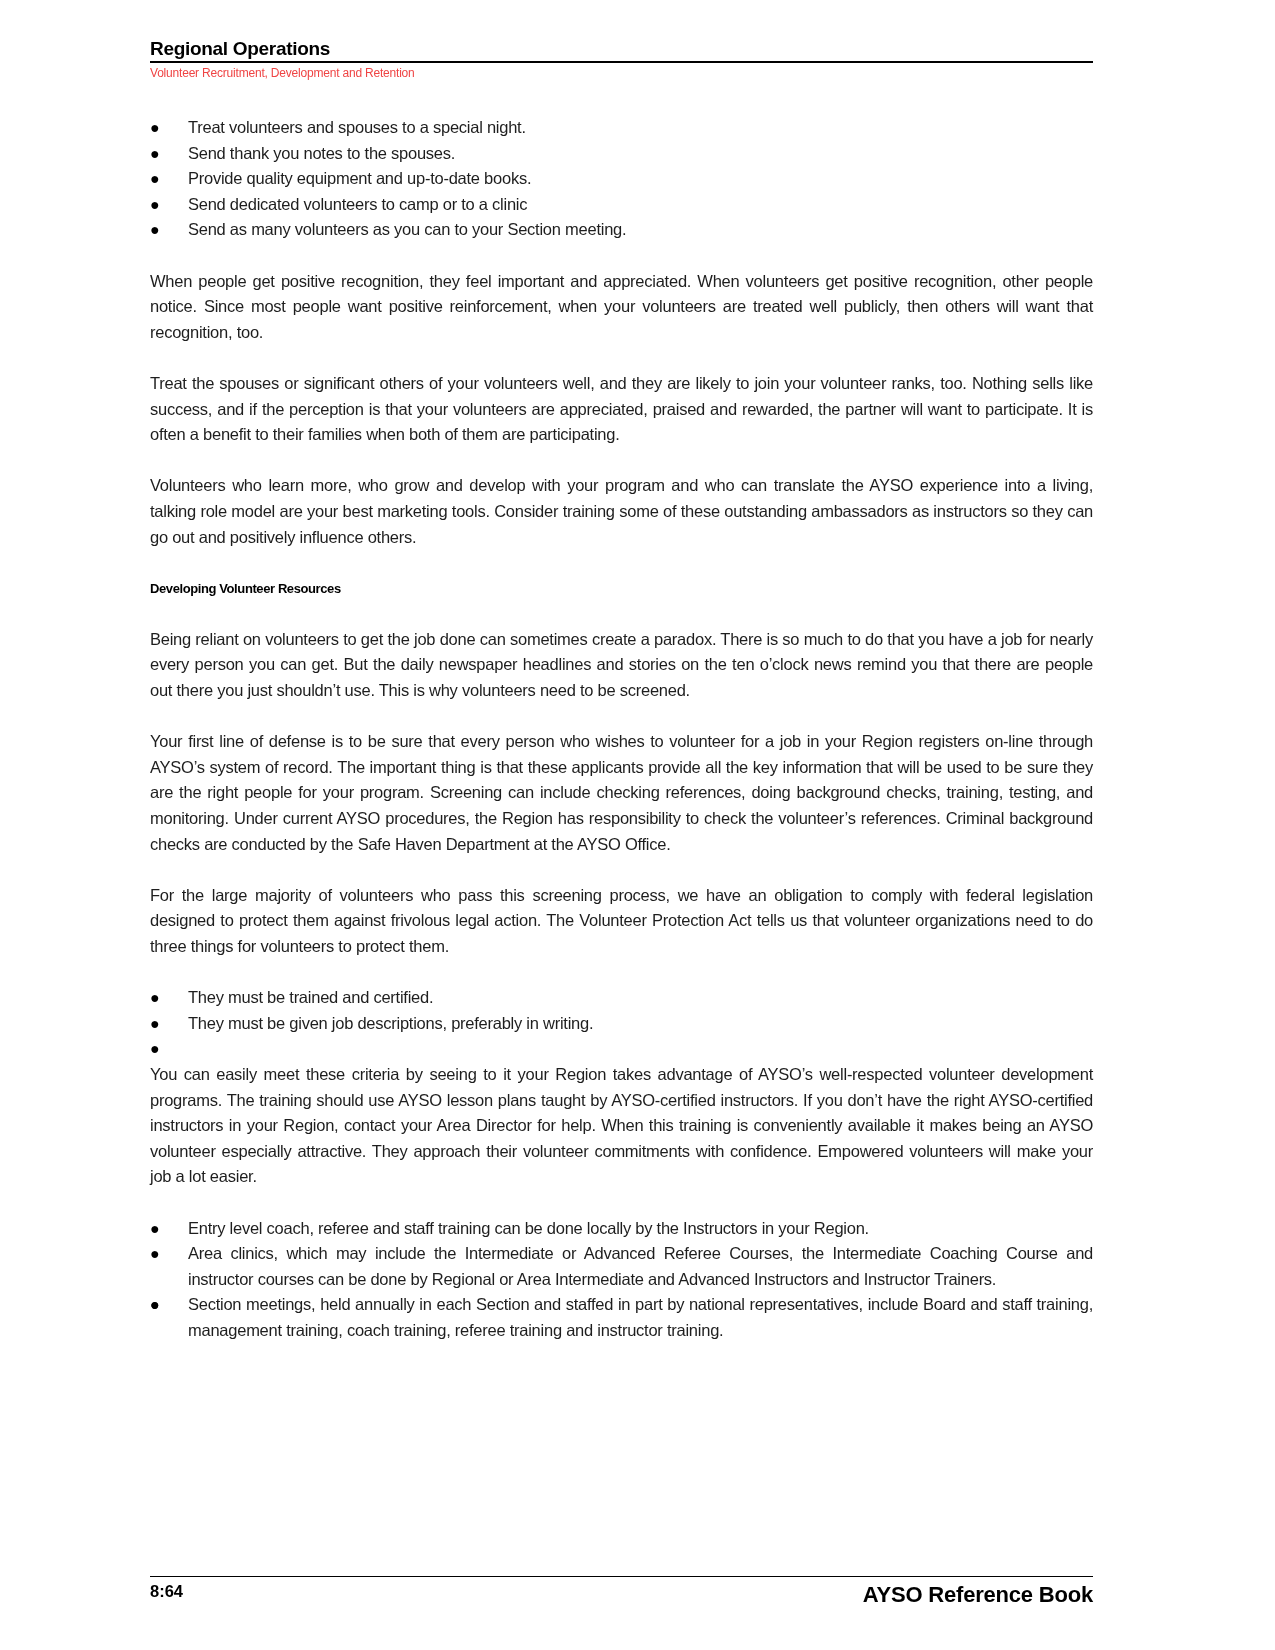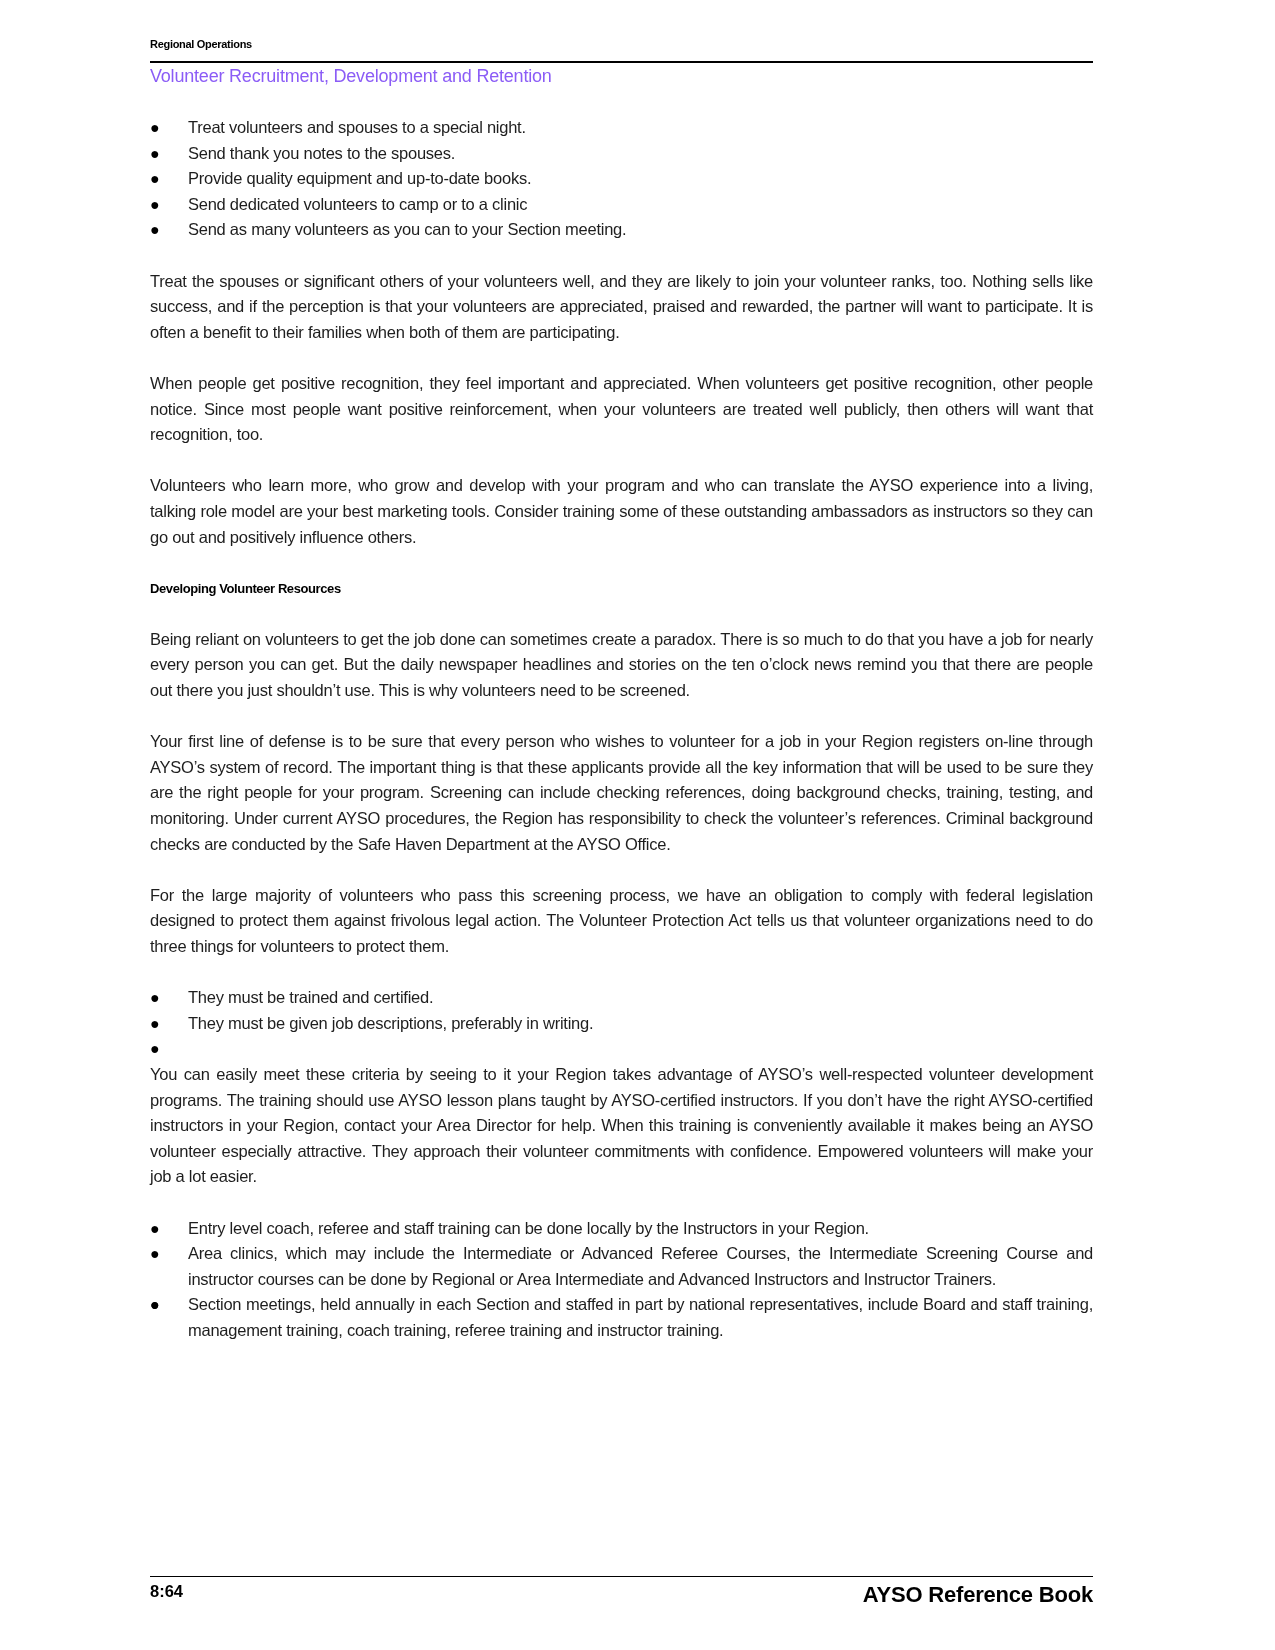--- a/index.html
+++ b/index.html
@@ -1,22 +1,22 @@
 <!DOCTYPE html>
 <html><head>
 <meta charset="utf-8">
 <style>
   html, body { margin: 0; padding: 0; background: #ffffff; }
   body { width: 1275px; height: 1650px; position: relative; overflow: hidden;
          font-family: "Liberation Sans", sans-serif; color: #1a1a1a; }
   .page { position: absolute; left: 150px; top: 0; width: 943px; }
-  .hdr-title { position: absolute; top: 38px; left: 0; font-size: 11px; font-weight: bold;
+  .hdr-title { position: absolute; top: 38px; left: 0; font-size: 19px; font-weight: bold;
                letter-spacing: -0.3px; color: #000; }
   .hdr-rule { position: absolute; top: 61px; left: 0; width: 943px; border-top: 2px solid #000; }
-  .hdr-sub { position: absolute; top: 66px; left: 0; font-size: 18px; letter-spacing: -0.2px; color: #8b5cf6; }
+  .hdr-sub { position: absolute; top: 66px; left: 0; font-size: 12px; letter-spacing: -0.2px; color: #ef4444; }
   .body { position: absolute; top: 115px; left: 0; width: 943px; font-size: 16.5px;
           line-height: 25.6px; letter-spacing: -0.25px; color: #1e1e1e; }
   .body p { margin: 0 0 25.6px 0; text-align: justify; }
   .body ul { margin: 0 0 25.6px 0; padding: 0; list-style: none; }
   .body li { position: relative; padding-left: 38px; text-align: justify; }
   .body li .bullet { position: absolute; left: 0; top: 0; width: 8px; font-size: 16px; color: #000; }
   .body h3 { margin: 0 0 25.6px 0; font-size: 13px; font-weight: bold; letter-spacing: -0.4px; color: #000; }
   .ftr-rule { position: absolute; top: 1576px; left: 0; width: 943px; border-top: 1.5px solid #000; }
   .ftr-left { position: absolute; top: 1582px; left: 0; font-size: 16.5px; font-weight: bold; color: #000; }
   .ftr-right { position: absolute; top: 1582px; right: 0; font-size: 22px; font-weight: bold; color: #000; letter-spacing: -0.2px; }
@@ -31,41 +31,41 @@
 
   <div class="body">
     <ul>
       <li><span class="bullet">●</span><span>Treat volunteers and spouses to a special night.</span></li>
       <li><span class="bullet">●</span><span>Send thank you notes to the spouses.</span></li>
       <li><span class="bullet">●</span><span>Provide quality equipment and up-to-date books.</span></li>
       <li><span class="bullet">●</span><span>Send dedicated volunteers to camp or to a clinic</span></li>
       <li><span class="bullet">●</span><span>Send as many volunteers as you can to your Section meeting.</span></li>
     </ul>
 
+    <p>When people get positive recognition, they feel important and appreciated. When volunteers get positive recognition, other people notice. Since most people want positive reinforcement, when your volunteers are treated well publicly, then others will want that recognition, too.</p>
     <p>Treat the spouses or significant others of your volunteers well, and they are likely to join your volunteer ranks, too. Nothing sells like success, and if the perception is that your volunteers are appreciated, praised and rewarded, the partner will want to participate. It is often a benefit to their families when both of them are participating.</p>
-    <p>When people get positive recognition, they feel important and appreciated. When volunteers get positive recognition, other people notice. Since most people want positive reinforcement, when your volunteers are treated well publicly, then others will want that recognition, too.</p>
     <p>Volunteers who learn more, who grow and develop with your program and who can translate the AYSO experience into a living, talking role model are your best marketing tools.  Consider training some of these outstanding ambassadors as instructors so they can go out and positively influence others.</p>
 
     <h3>Developing Volunteer Resources</h3>
 
     <p>Being reliant on volunteers to get the job done can sometimes create a paradox. There is so much to do that you have a job for nearly every person you can get. But the daily newspaper headlines and stories on the ten o’clock news remind you that there are people out there you just shouldn’t use. This is why volunteers need to be screened.</p>
     <p>Your first line of defense is to be sure that every person who wishes to volunteer for a job in your Region registers on-line through AYSO’s system of record. The important thing is that these applicants provide all the key information that will be used to be sure they are the right people for your program.  Screening can include checking references, doing background checks, training, testing, and monitoring. Under current AYSO procedures, the Region has responsibility to check the volunteer’s references. Criminal background checks are conducted by the Safe Haven Department at the AYSO Office.</p>
     <p>For the large majority of volunteers who pass this screening process, we have an obligation to comply with federal legislation designed to protect them against frivolous legal action. The Volunteer Protection Act tells us that volunteer organizations need to do three things for volunteers to protect them.</p>
 
     <ul>
       <li><span class="bullet">●</span><span>They must be trained and certified.</span></li>
       <li><span class="bullet">●</span><span>They must be given job descriptions, preferably in writing.</span></li>
       <li><span class="bullet">●</span></li>
     </ul>
 
     <p>You can easily meet these criteria by seeing to it your Region takes advantage of AYSO’s well-respected volunteer development programs. The training should use AYSO lesson plans taught by AYSO-certified instructors. If you don’t have the right AYSO-certified instructors in your Region, contact your Area Director for help. When this training is conveniently available it makes being an AYSO volunteer especially attractive. They approach their volunteer commitments with confidence.  Empowered volunteers will make your job a lot easier.</p>
 
     <ul>
       <li><span class="bullet">●</span><span>Entry level coach, referee and staff training can be done locally by the Instructors in your Region.</span></li>
-      <li><span class="bullet">●</span><span>Area clinics, which may include the Intermediate or Advanced Referee Courses, the Intermediate Screening Course and instructor courses can be done by Regional or Area Intermediate and Advanced Instructors and Instructor Trainers.</span></li>
+      <li><span class="bullet">●</span><span>Area clinics, which may include the Intermediate or Advanced Referee Courses, the Intermediate Coaching Course and instructor courses can be done by Regional or Area Intermediate and Advanced Instructors and Instructor Trainers.</span></li>
       <li><span class="bullet">●</span></li>
       <li><span class="bullet">●</span><span>Section meetings, held annually in each Section and staffed in part by national representatives, include Board and staff training, management training, coach training, referee training and instructor training.</span></li>
     </ul>
   </div>
 
   <div class="ftr-rule"></div>
   <div class="ftr-left">8:64</div>
   <div class="ftr-right">AYSO Reference Book</div>
 </div>
 

